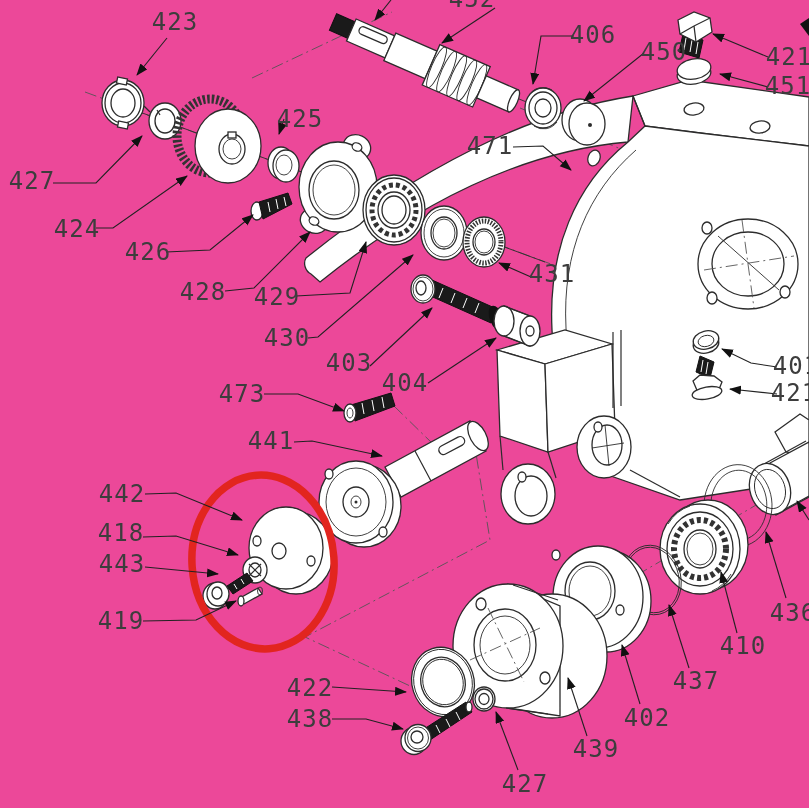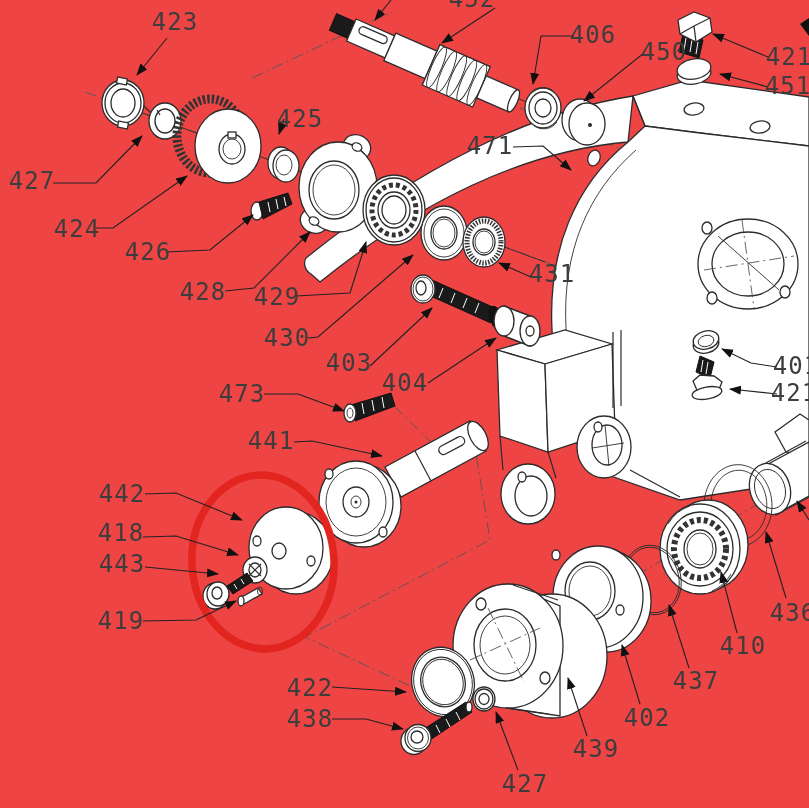--- a/index.html
+++ b/index.html
@@ -1,16 +1,16 @@
 <!DOCTYPE html>
 <html><head>
 <meta charset="utf-8">
 <style>
   html,body{margin:0;padding:0;background:#fff;}
-  #stage{width:809px;height:808px;position:relative;background:#ef4444;overflow:hidden;}
+  #stage{width:809px;height:808px;position:relative;background:#ec4899;overflow:hidden;}
   svg{display:block;}
   .lbl{font-family:"DejaVu Sans Mono", monospace;font-size:24px;fill:#3d3d3d;letter-spacing:1px;}
   .ln{stroke:#2c2c2c;stroke-width:1.2;fill:none;}
   .part{stroke:#2c2c2c;stroke-width:1.3;fill:#ffffff;}
   .thin{stroke:#2c2c2c;stroke-width:0.9;fill:none;}
   .dark{fill:#1a1a1a;stroke:#111;stroke-width:1;}
   .cl{stroke:#555;stroke-width:0.9;fill:none;stroke-dasharray:12 4 2 4;}
   .leader{stroke:#222;stroke-width:1.1;fill:none;}
 </style>
 </head>

